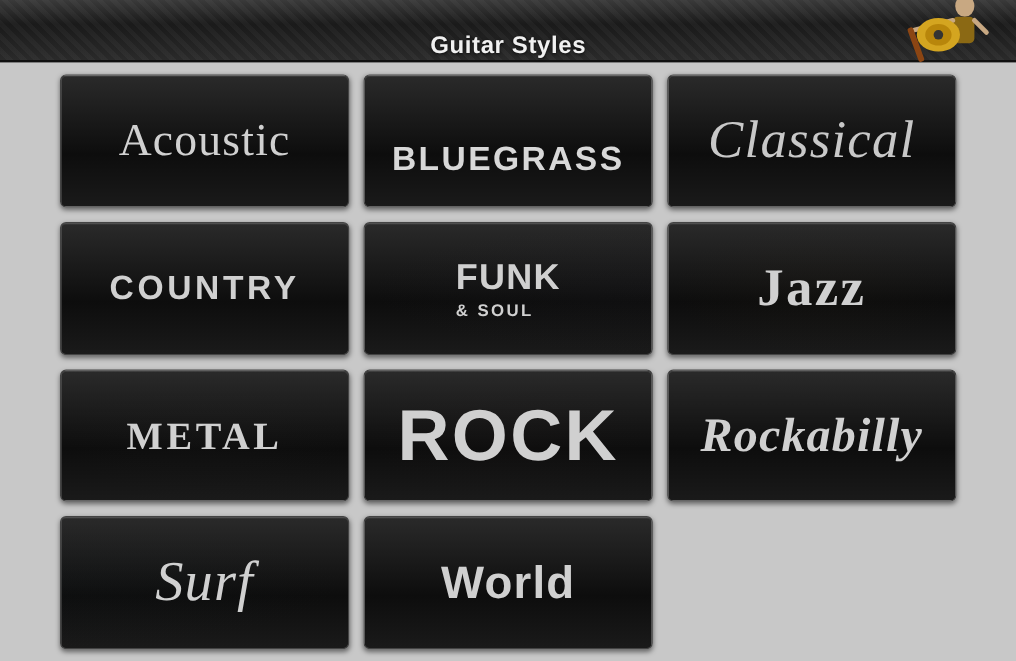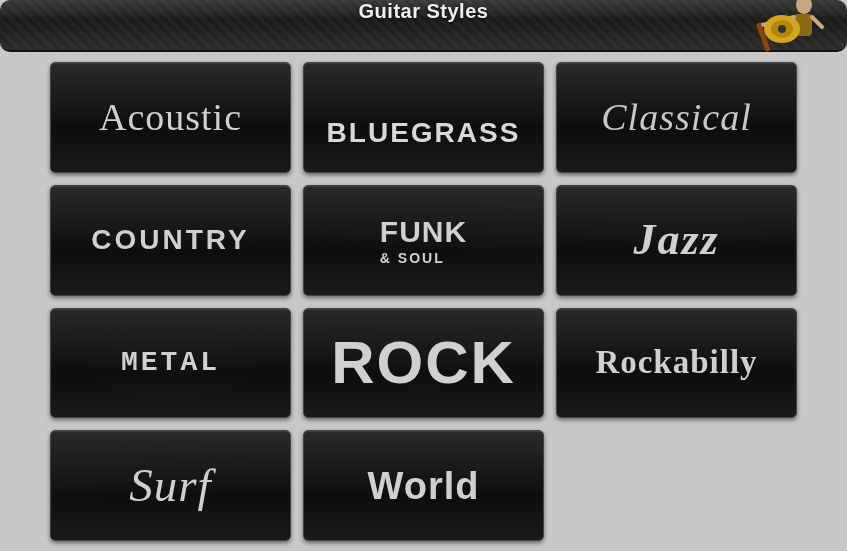--- a/index.html
+++ b/index.html
@@ -12,24 +12,23 @@
       overflow: hidden;
     }
 
     
     .header {
       width: 100%;
       height: 52px;
       background: linear-gradient(180deg, #3a3a3a 0%, #1a1a1a 40%, #2a2a2a 100%);
       border-bottom: 2px solid #111;
       display: flex;
-      align-items: flex-start;
+      align-items: flex-end;
       justify-content: center;
       position: relative;
-      border-radius: 10px;
     }
 
     .header-pattern {
       position: absolute;
       top: 0; left: 0; right: 0; bottom: 0;
       background-image: repeating-linear-gradient(
         45deg,
         transparent,
         transparent 4px,
         rgba(255,255,255,0.03) 4px,
@@ -122,21 +121,21 @@
       font-family: Impact, Arial Black, sans-serif;
       font-size: 46px;
       font-weight: bold;
       color: #d8d8d8;
       letter-spacing: 1px;
     }
 
     
     .classical-text {
       font-family: 'Times New Roman', Georgia, serif;
-      font-size: 38px;
+      font-size: 44px;
       font-style: italic;
       color: #c8c8c8;
       letter-spacing: 1px;
     }
 
     
     .country-text {
       font-family: Arial, Helvetica, sans-serif;
       font-size: 28px;
       font-weight: 900;
@@ -160,49 +159,49 @@
       font-size: 14px;
       letter-spacing: 2px;
       display: block;
     }
 
     
     .jazz-text {
       font-family: 'Times New Roman', Georgia, serif;
       font-size: 44px;
       font-weight: bold;
-      font-style: italic;
       color: #d0d0d0;
       letter-spacing: 2px;
     }
 
     
     .metal-text {
-      font-family: Liberation Mono, monospace;
-      font-size: 28px;
+      font-family: Liberation Serif, serif;
+      font-size: 32px;
       font-weight: 900;
       color: #d0d0d0;
       letter-spacing: 3px;
       text-transform: uppercase;
     }
 
     
     .rock-text {
       font-family: Impact, Arial Black, sans-serif;
       font-size: 60px;
       font-weight: bold;
       color: #d0d0d0;
       letter-spacing: 2px;
       text-transform: uppercase;
     }
 
     
     .rockabilly-text {
       font-family: 'Times New Roman', Georgia, serif;
-      font-size: 33px;
+      font-size: 40px;
+      font-style: italic;
       font-weight: bold;
       color: #d0d0d0;
       letter-spacing: 1px;
     }
 
     
     .surf-text {
       font-family: 'Times New Roman', Georgia, serif;
       font-size: 47px;
       font-style: italic;

